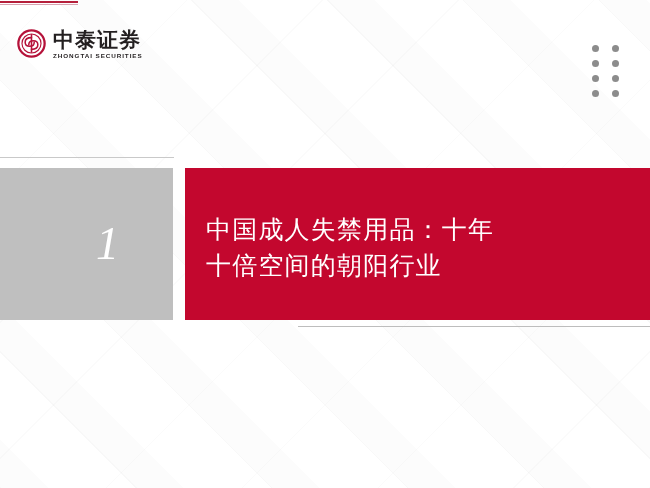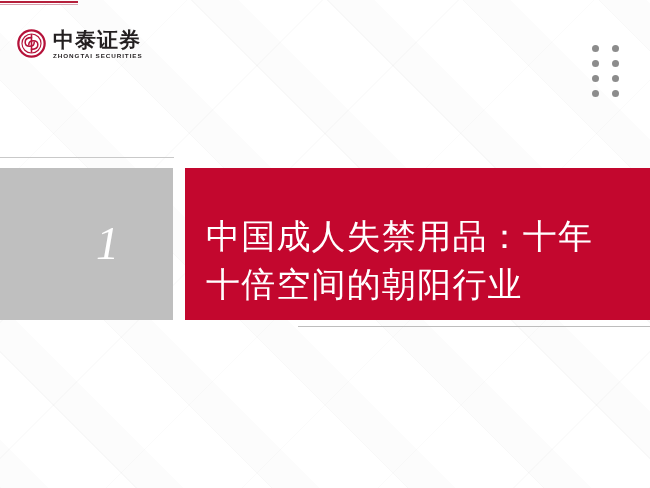--- a/index.html
+++ b/index.html
@@ -166,21 +166,21 @@
     height: 152px;
     background: #C3072E;
   }
   #title-text {
     position: absolute;
     left: 206px;
     top: 212px;
     width: 430px;
     color: #ffffff;
     font-family: "DejaVu Serif", "Liberation Serif", serif;
-    font-size: 34px;
+    font-size: 25px;
     font-weight: 400;
     line-height: 1.42;
     letter-spacing: 1.2px;
     white-space: pre-line;
   }
   #bottom-rule {
     position: absolute;
     left: 298px;
     top: 326px;
     width: 352px;

